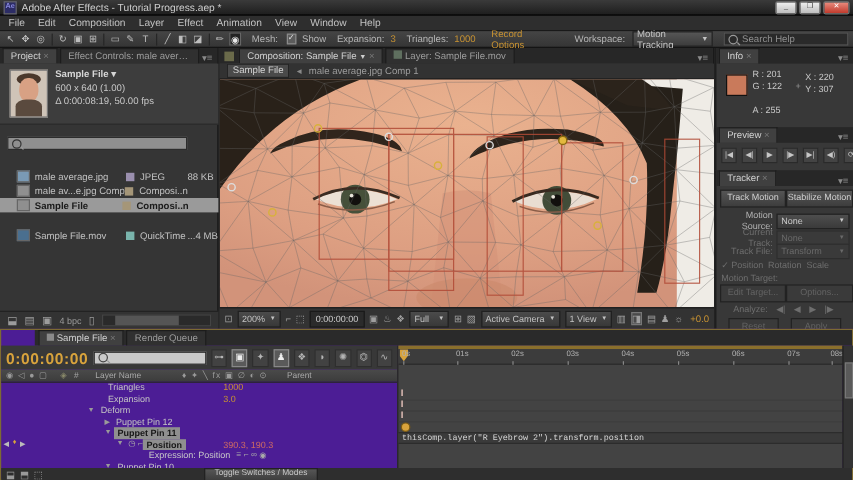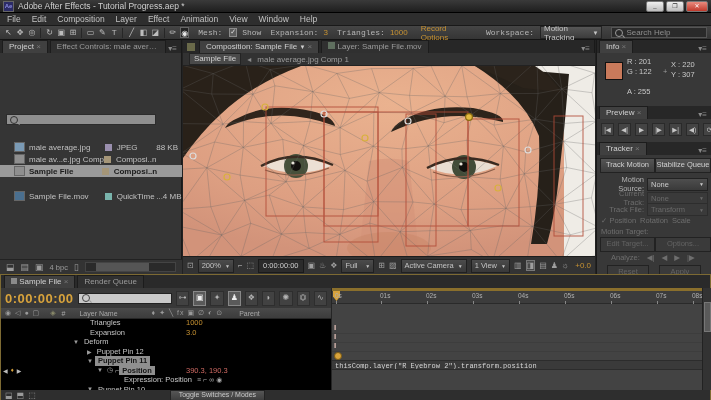--- a/index.html
+++ b/index.html
@@ -13,21 +13,21 @@
   .winbtn{width:16px;height:9px;border-radius:2px;background:linear-gradient(#efefef,#bdbdbd);border:1px solid #777;color:#333;font-size:6px;line-height:8px;text-align:center;}
   .winbtn.close{background:linear-gradient(#e98b7e,#c0392b);color:#fff;width:20px;}
   
   #menubar{left:0;top:13px;width:711px;height:13px;background:#2e2e2e;display:flex;align-items:center;gap:11px;padding:0 7px;box-sizing:border-box;border-bottom:1px solid #191919;}
   #menubar span{font-size:8.5px;color:#c2c2c2;}
   
   #toolbar{left:0;top:26px;width:711px;height:14px;background:linear-gradient(#454545,#353535);display:flex;align-items:center;gap:3px;padding:0 4px;box-sizing:border-box;border-bottom:1px solid #141414;}
   .tool{width:11px;height:11px;font-size:8px;line-height:11px;text-align:center;color:#bdbdbd;}
   .tool.sel{background:#232323;border:1px solid #666;box-sizing:border-box;color:#e6e6e6;}
   .tsep{width:1px;height:10px;background:#262626;margin:0 1px;}
-  .tlabel{font-size:8px;color:#b5b5b5;margin-left:6px;white-space:nowrap;font-family:Liberation Mono, monospace;}
+  .tlabel{font-size:8px;color:#b5b5b5;margin-left:6px;white-space:nowrap;}
   .tval{font-size:8px;color:#c79232;margin-left:2px;}
   .cb{width:7px;height:7px;background:#5c5c5c;border:1px solid #8b8b8b;color:#ddd;font-size:7px;line-height:6px;text-align:center;margin-left:4px;}
   .wsdrop{margin-left:3px;background:linear-gradient(#565656,#3c3c3c);border:1px solid #232323;height:11px;display:flex;align-items:center;padding:0 3px;gap:6px;font-size:8px;color:#c4c4c4;}
   .helpbox{margin-left:6px;background:#2a2a2a;border:1px solid #555;height:11px;width:118px;display:flex;align-items:center;gap:3px;padding:0 3px;box-sizing:border-box;color:#8f8f8f;font-size:8px;}
   .mag{width:6px;height:6px;border:1px solid #9a9a9a;border-radius:50%;position:relative;flex:none;}
   .mag:after{content:"";position:absolute;width:3px;height:1px;background:#9a9a9a;transform:rotate(45deg);right:-3px;bottom:-1px;}
   
   .tabbar{height:13px;background:#272727;display:flex;align-items:flex-end;gap:2px;padding-left:2px;box-sizing:border-box;}
   .tab{background:#303030;color:#9b9b9b;font-size:8px;height:12px;line-height:12px;padding:0 6px;border:1px solid #1c1c1c;border-bottom:none;white-space:nowrap;}
   .tab.active{background:#404040;color:#d0d0d0;}
@@ -71,21 +71,21 @@
   .tbtn{width:11px;height:11px;background:#444;border:1px solid #2a2a2a;color:#c6c6c6;font-size:6.5px;line-height:11px;text-align:center;}
   #tracker{top:142px;height:132px;}
   .trk-btn{background:linear-gradient(#555,#3d3d3d);border:1px solid #222;color:#d0d0d0;font-size:7.5px;height:13px;line-height:12px;text-align:center;}
   .trk-row{position:absolute;left:0;width:115px;display:flex;align-items:center;font-size:7.5px;}
   .trk-lab{width:50px;text-align:right;color:#b3b3b3;padding-right:3px;box-sizing:border-box;flex:none;padding-left:10px;}
   .trk-lab.dim,.dim{color:#6e6e6e;}
   .trk-drop{flex:1;margin-right:4px;background:linear-gradient(#4e4e4e,#3a3a3a);border:1px solid #222;height:11px;display:flex;align-items:center;padding:0 3px;color:#cacaca;font-size:7.5px;justify-content:space-between;}
   .trk-drop.dis{background:#3a3a3a;color:#6a6a6a;border-color:#2d2d2d;}
   .trk-btn.dis{background:#3a3a3a;color:#636363;}
   
-  #timeline{left:0;top:274px;width:711px;height:126px;background:#000000;border:1px solid #7d6a33;box-sizing:border-box;}
+  #timeline{left:0;top:274px;width:711px;height:126px;background:#4c1d95;border:1px solid #7d6a33;box-sizing:border-box;padding-left:28px;}
   #tl-tabs{height:13px;background:#2a2a2a;display:flex;align-items:flex-end;gap:2px;padding-left:3px;}
   #tl-toolrow{position:absolute;left:0;top:13px;width:330px;height:20px;background:#383838;display:flex;align-items:center;gap:4px;padding:0 4px;box-sizing:border-box;}
   #tl-timecode{font-size:13px;font-weight:bold;color:#d8a33c;letter-spacing:.5px;}
   #tl-search{width:108px;height:11px;background:#c9c9c9;border:1px solid #222;display:flex;align-items:center;gap:3px;padding:0 3px;box-sizing:border-box;}
   .tlico{width:13px;height:13px;background:#424242;border:1px solid #2e2e2e;color:#b5b5b5;font-size:8px;line-height:12px;text-align:center;}
   .tlico.on{background:#5a5a5a;border-color:#888;color:#eee;}
   #tl-cols{position:absolute;left:0;top:33px;width:330px;height:10px;background:linear-gradient(#4a4a4a,#3c3c3c);border-bottom:1px solid #262626;display:flex;align-items:center;font-size:7px;color:#a8a8a8;}
   .tl-rows{position:absolute;left:0;top:43px;width:330px;height:72px;overflow:hidden;}
   .tl-row{height:9.5px;display:flex;align-items:center;font-size:7.5px;color:#c4c4c4;position:relative;}
   .tl-row .lblbox{display:flex;align-items:center;height:100%;padding:0 3px;}
@@ -177,20 +177,30 @@
       <span>Search Help</span>
     </div>
   </div>
 
   <div id="project" class="abs">
     <div class="tabbar">
       <div class="tab active"><span>Project</span> <span style="color:#777">×</span></div>
       <div class="tab" style="max-width:112px;overflow:hidden;text-overflow:ellipsis;">Effect Controls: male average.jpg</div>
       <div class="pmenu">▾≡</div>
     </div>
+    <div id="proj-preview">
+      <div id="thumb">
+        <div class="hair"></div>
+          <div class="face"></div>
+          <div class="torso"></div>
+      </div>
+      <div class="pv-line" style="top:4px;font-weight:bold;color:#d6d6d6;">Sample File ▾</div>
+      <div class="pv-line" style="top:16px;">600 x 640 (1.00)</div>
+      <div class="pv-line" style="top:27px;">Δ 0:00:08:19, 50.00 fps</div>
+    </div>
     <div id="proj-search">
       <span class="mag" style="border-color:#333"></span>
     </div>
 
     <div class="frow" style="top:101px;">
       <span class="ficon" style="background: rgb(122, 154, 181);"></span>
       <span class="fname">male average.jpg</span>
       <span class="chip" style="background: rgb(154, 143, 174);"></span>
       <span class="ftype">JPEG</span>
       <span class="fsize">88 KB</span>
@@ -370,21 +380,21 @@
 
     </div>
   </div>
 
   <div id="tracker" class="abs rpanel">
     <div class="tabbar">
         <div class="tab active"><span>Tracker</span> <span style="color:#777">×</span></div>
         <div class="pmenu">▾≡</div>
       </div>
     <div class="trk-btn abs" style="left:3px;top:16px;width:53px;">Track Motion</div>
-    <div class="trk-btn abs" style="left:58px;top:16px;width:54px;">Stabilize Queue</div>
+    <div class="trk-btn abs" style="left:58px;top:16px;width:54px;">Stabilize Motion</div>
     <div class="trk-row" style="top:33px;">
       <span class="trk-lab">Motion Source:</span>
       <div class="trk-drop">
           <span>None</span>
           <span style="font-size:5px">▼</span>
         </div>
     </div>
     <div class="trk-row" style="top:47px;">
       <span class="trk-lab dim">Current Track:</span>
       <div class="trk-drop dis">

